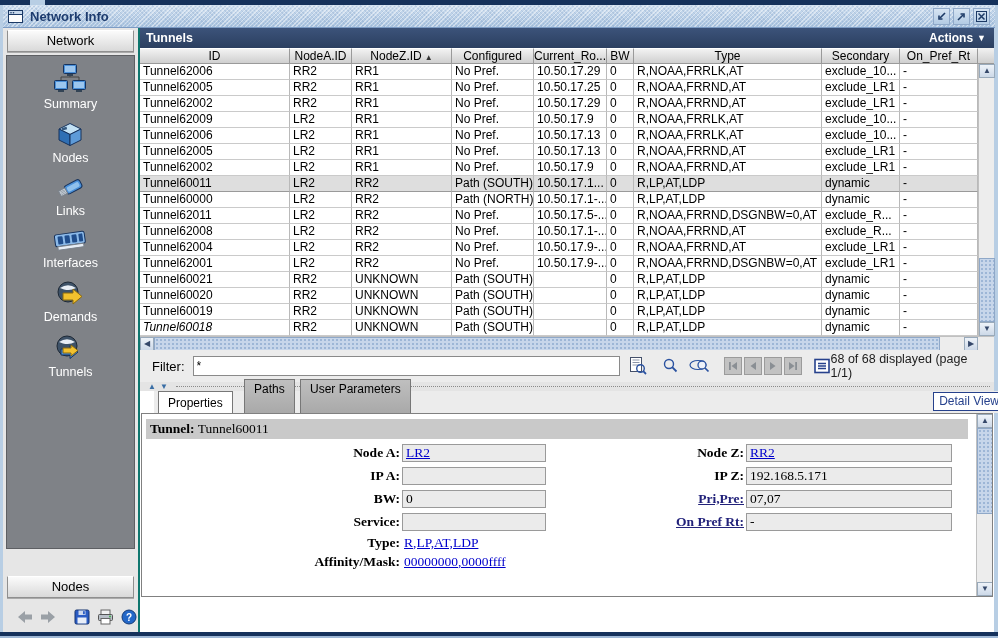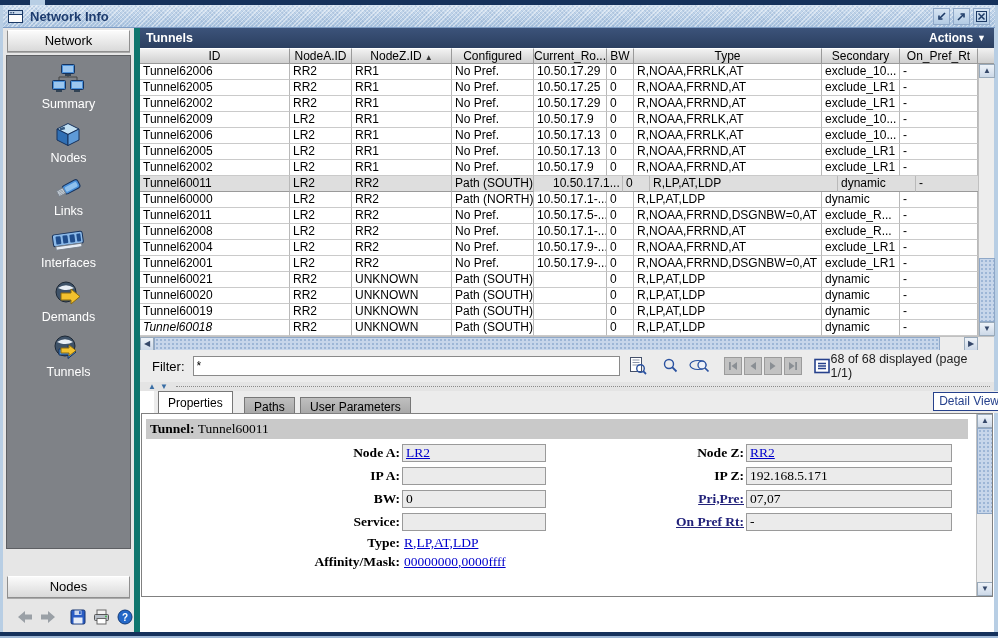--- a/index.html
+++ b/index.html
@@ -17,21 +17,21 @@
       repeating-linear-gradient(45deg, rgba(120,150,190,.25) 0 1px, transparent 1px 3px),
       linear-gradient(#cfdff0,#a9c3df);
     display:flex; align-items:center; border-bottom:1px solid #7d9cc4; }
   .titlebar .win-icon { margin-left:5px; display:flex; }
   .titlebar .title { margin-left:7px; font-size:13px; font-weight:bold; color:#1d3b6e; }
   .tb-buttons { margin-left:auto; display:flex; gap:3px; margin-right:5px; }
   .tb-btn { width:17px; height:17px; display:flex; align-items:center; justify-content:center;
     background:linear-gradient(#d6e4f2,#b3cbe4); border:1px solid #8fa8c8; }
 
   
-  .sidebar { position:absolute; left:3px; top:28px; width:137px; height:604px; background:#e6e6e6; border-right:6px solid #0f766e; }
+  .sidebar { position:absolute; left:3px; top:28px; width:137px; height:604px; background:#e6e6e6; border-right:2px solid #0f766e; }
   .side-btn { position:absolute; left:4px; right:4px; height:22px; background:linear-gradient(#fbfbfb,#d9d9d9);
     border:1px solid #8f8f8f; border-top-color:#fff; box-shadow:0 1px 0 #aaa; font-size:13px; text-align:center; line-height:20px; cursor:default; }
   .btn-network { top:2px; }
   .btn-other { top:522px; }
   .btn-nodes2 { top:548px; }
   .nav-panel { position:absolute; left:3px; top:27px; right:3px; height:494px; background:#7f8287; border:1px solid #5d5f63;
     display:flex; flex-direction:column; align-items:center; padding-top:8px; }
   .nav-item { display:flex; flex-direction:column; align-items:center; margin-bottom:10px; cursor:default; }
   .nav-item .lbl { color:#fff; font-size:12.5px; margin-top:3px; }
   .side-toolbar { position:absolute; left:0; right:1px; top:574px; height:30px; display:flex; align-items:center; gap:7px; padding-left:14px; }
@@ -86,21 +86,21 @@
   .fstatus { margin-left:auto; margin-right:10px; font-size:12.5px; color:#1c1c1c; }
 
   
   .splitter { position:absolute; left:0; top:354px; width:854px; height:9px; background:#e4e4e4; }
   .splitter .tri { position:absolute; top:0; font-size:8px; color:#3a6ea5; line-height:9px; }
   .splitter .t1 { left:8px; } .splitter .t2 { left:20px; }
   .splitter .dots { position:absolute; left:36px; right:4px; top:4px; border-top:1px dotted #8a8a8a; }
 
   
   .tabrow { position:absolute; left:14px; top:363px; width:854px; height:22px; background:#ececec; }
-  .tab { position:absolute; bottom:0; height:16px; border:1px solid #777; border-bottom:0; background:linear-gradient(#bfbfbf,#a9a9a9);
+  .tab { position:absolute; bottom:0; height:34px; border:1px solid #777; border-bottom:0; background:linear-gradient(#bfbfbf,#a9a9a9);
     font-size:12px; text-align:center; padding:0 9px; line-height:18px; cursor:default; }
   .tab.active { height:22px; background:#fff; line-height:22px; z-index:2; }
   .tab1 { left:4px; } .tab2 { left:90px; } .tab3 { left:146px; }
   .detail-view { position:absolute; right:3px; top:1px; height:19px; background:#fff; border:1px solid #26418c; color:#26418c;
     font-size:12px; line-height:17px; padding:0 5px; cursor:default; }
 
   
   .props { position:absolute; left:1px; top:385px; width:852px; height:184px; background:#fff; border:1px solid #808080;
     font-family:"Liberation Serif","DejaVu Serif",serif; font-size:13.5px; overflow:hidden; }
   .props-head { position:absolute; left:4px; top:5px; width:822px; height:20px; background:#c9c9c9; line-height:20px; padding-left:4px; }
@@ -391,21 +391,21 @@
         <div class="td" style="width: 27px;">0</div>
         <div class="td" style="width: 188px;">R,NOAA,FRRND,AT</div>
         <div class="td" style="width: 78px;">exclude_LR1</div>
         <div class="td" style="width: 78px;">-</div>
       </div>
       <div class="trow sel">
         <div class="td" style="width: 150px;">Tunnel60011</div>
         <div class="td" style="width: 62px;">LR2</div>
         <div class="td" style="width: 100px;">RR2</div>
         <div class="td" style="width: 82px;">Path (SOUTH)</div>
-        <div class="td" style="width: 73px; margin-left: 16px;">10.50.17.1...</div>
+        <div class="td" style="width: 73px;">10.50.17.1...</div>
         <div class="td" style="width: 27px;">0</div>
         <div class="td" style="width: 188px;">R,LP,AT,LDP</div>
         <div class="td" style="width: 78px;">dynamic</div>
         <div class="td" style="width: 78px;">-</div>
       </div>
       <div class="trow">
         <div class="td" style="width: 150px;">Tunnel60000</div>
         <div class="td" style="width: 62px;">LR2</div>
         <div class="td" style="width: 100px;">RR2</div>
         <div class="td" style="width: 82px;">Path (NORTH)</div>

